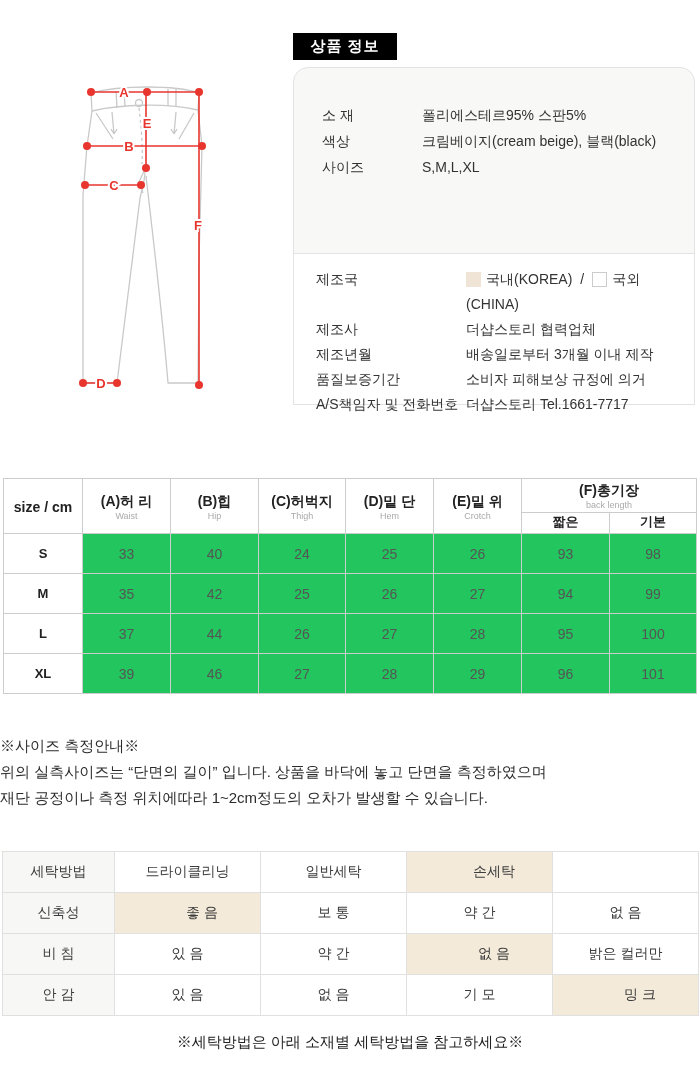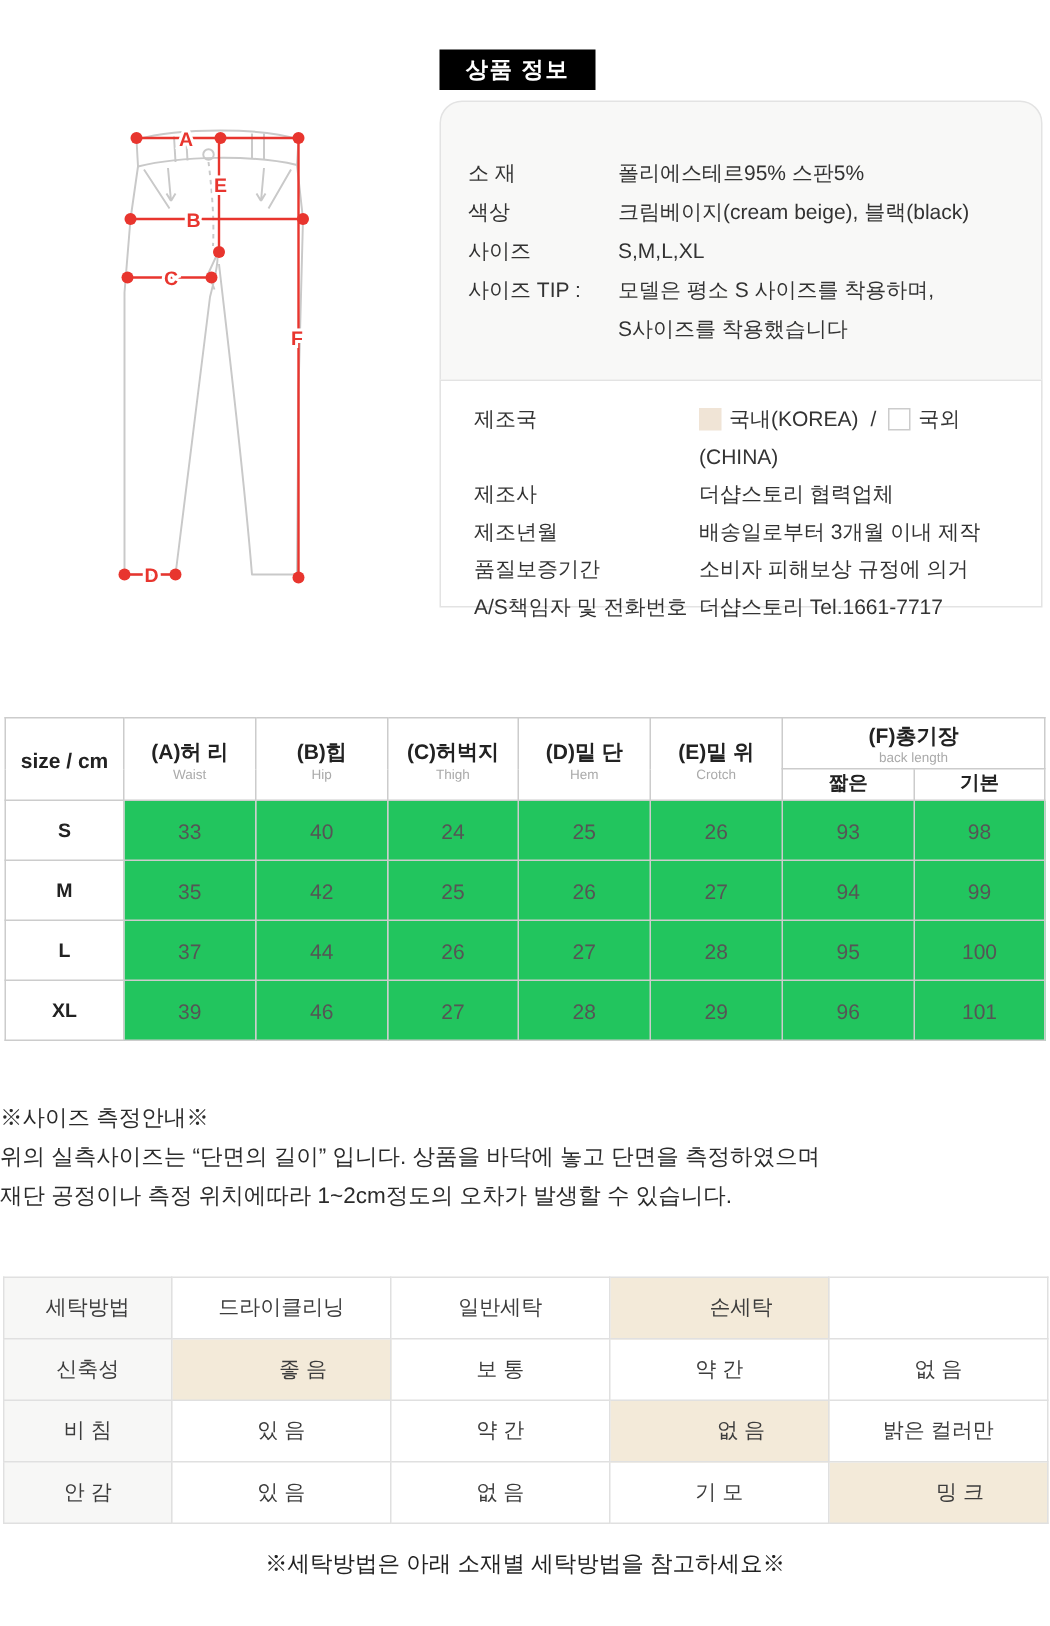--- a/index.html
+++ b/index.html
@@ -12,21 +12,21 @@
   .pants-svg{position:absolute;left:50px;top:60px;}
   .title-badge{
     position:absolute;left:293px;top:33px;width:104px;height:27px;
     background:#000;color:#fff;font-size:15px;font-weight:bold;
     display:flex;align-items:center;justify-content:center;letter-spacing:1px;
   }
   .info-box{
     position:absolute;left:293px;width:402px;box-sizing:border-box;
     border:1px solid #e3e3e3;font-size:14px;color:#333;
   }
-  .box1{top:67px;height:213px;background:#f8f8f7;padding:34px 0 0 18px;border-radius:15px;}
+  .box1{top:67px;height:213px;background:#f8f8f7;padding:34px 0 0 28px;border-radius:15px;}
   .box2{top:253px;height:152px;background:#fff;padding:13px 4px 0 22px;}
   .info-row{display:flex;line-height:26px;}
   .box2 .info-row{line-height:25px;}
   .box1 .info-label{width:100px;flex:none;}
   .box2 .info-label{width:150px;flex:none;}
   .info-value{flex:1;}
   .cb{display:inline-block;width:15px;height:15px;vertical-align:-3px;margin-right:5px;box-sizing:border-box;}
   .cb-korea{background:#f0e4d6;}
   .cb-china{background:#fff;border:1px solid #ccc;}
   .sep{margin:0 8px;}
@@ -108,27 +108,20 @@
       <span class="info-value">폴리에스테르95% 스판5%</span>
     </div>
     <div class="info-row">
       <span class="info-label">색상</span>
       <span class="info-value">크림베이지(cream beige), 블랙(black)</span>
     </div>
     <div class="info-row">
       <span class="info-label">사이즈</span>
       <span class="info-value">S,M,L,XL</span>
     </div>
-    <div class="info-row">
-      <span class="info-label">사이즈 TIP :</span>
-      <span class="info-value">
-        <span>모델은 평소 S 사이즈를 착용하며,</span><br>
-        <span>S사이즈를 착용했습니다</span>
-      </span>
-    </div>
   </div>
 
   <div class="info-box box2">
     <div class="info-row">
       <span class="info-label">제조국</span>
       <span class="info-value">
         <span class="cb cb-korea"></span><span>국내(KOREA)</span><span class="sep">/</span><span class="cb cb-china"></span><span>국외(CHINA)</span>
       </span>
     </div>
     <div class="info-row">

